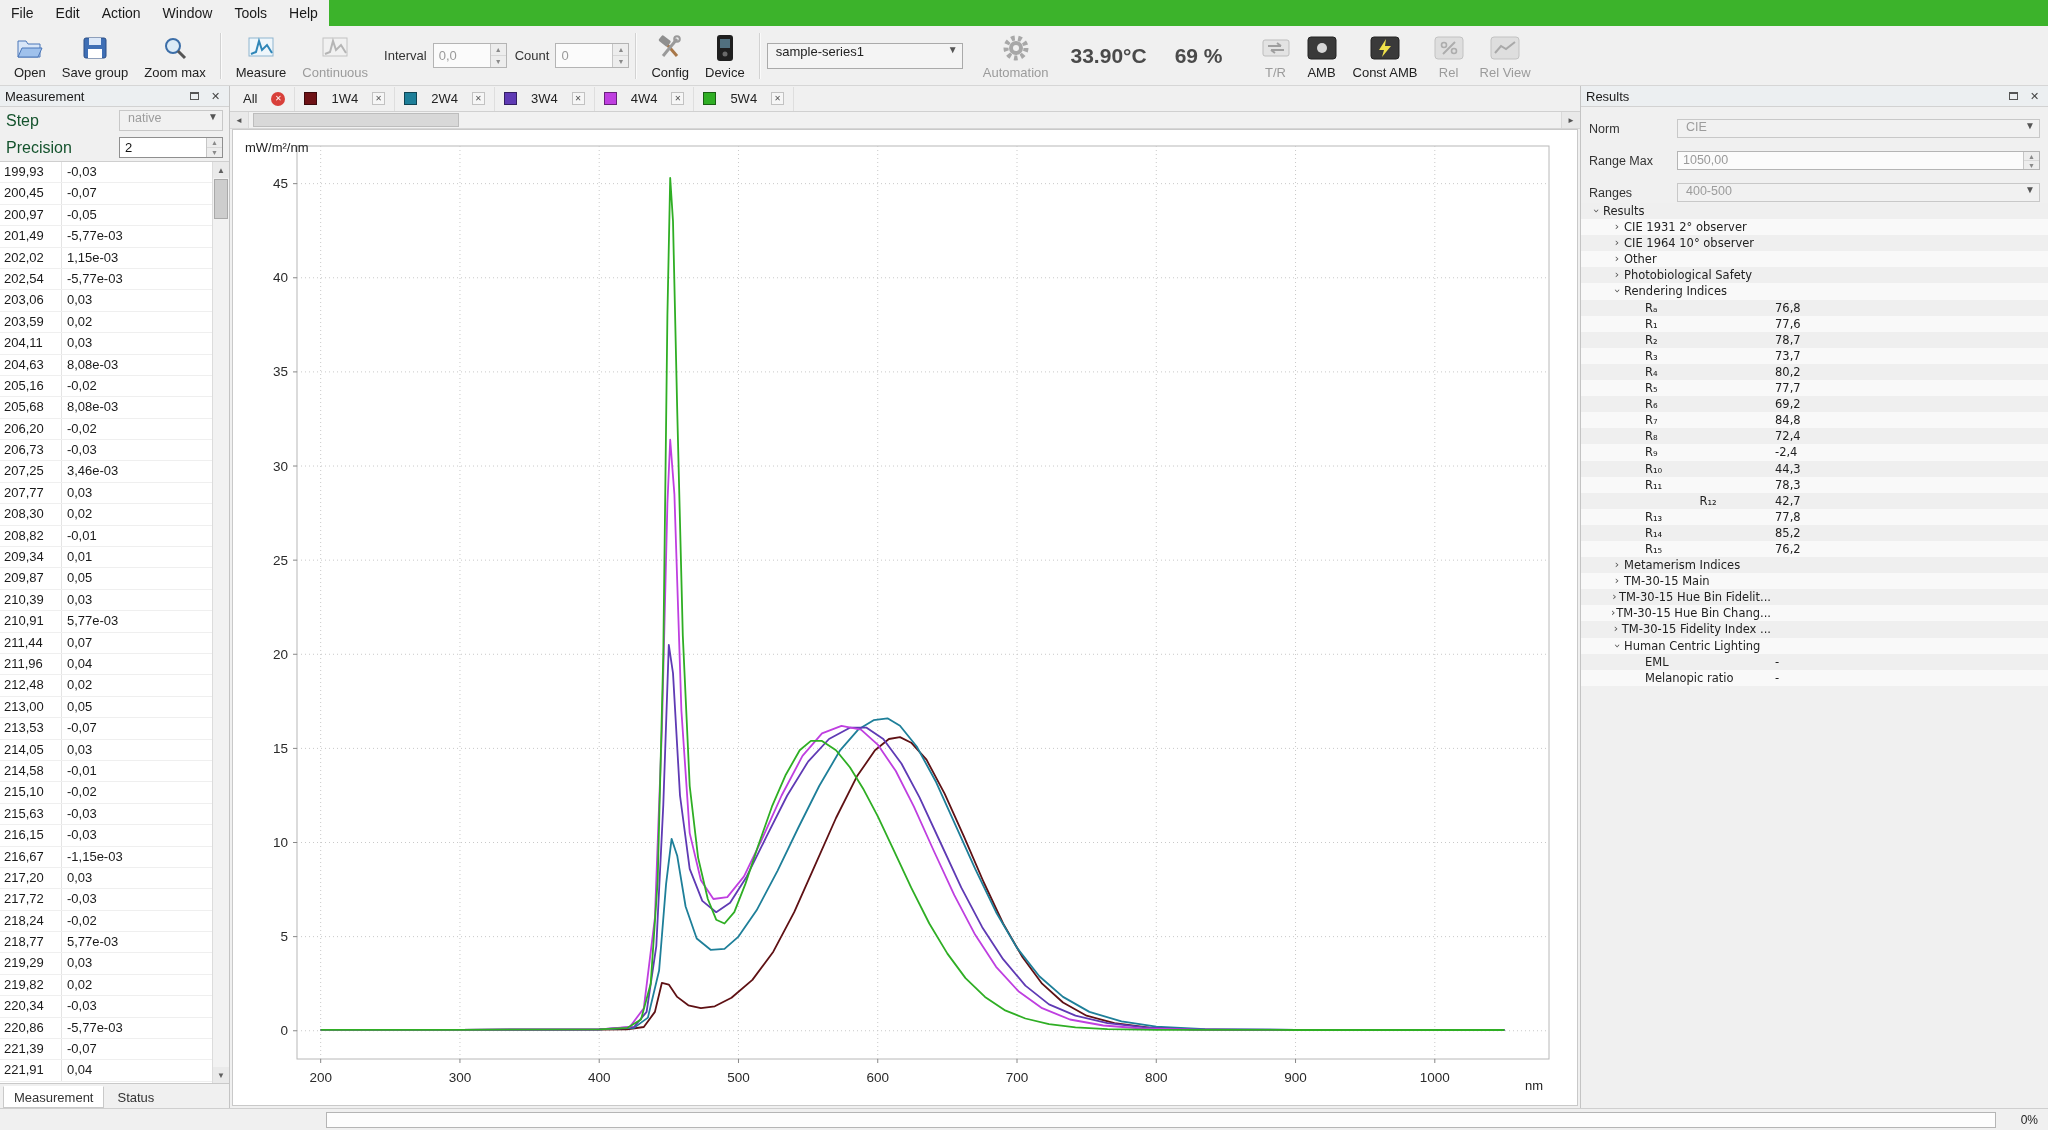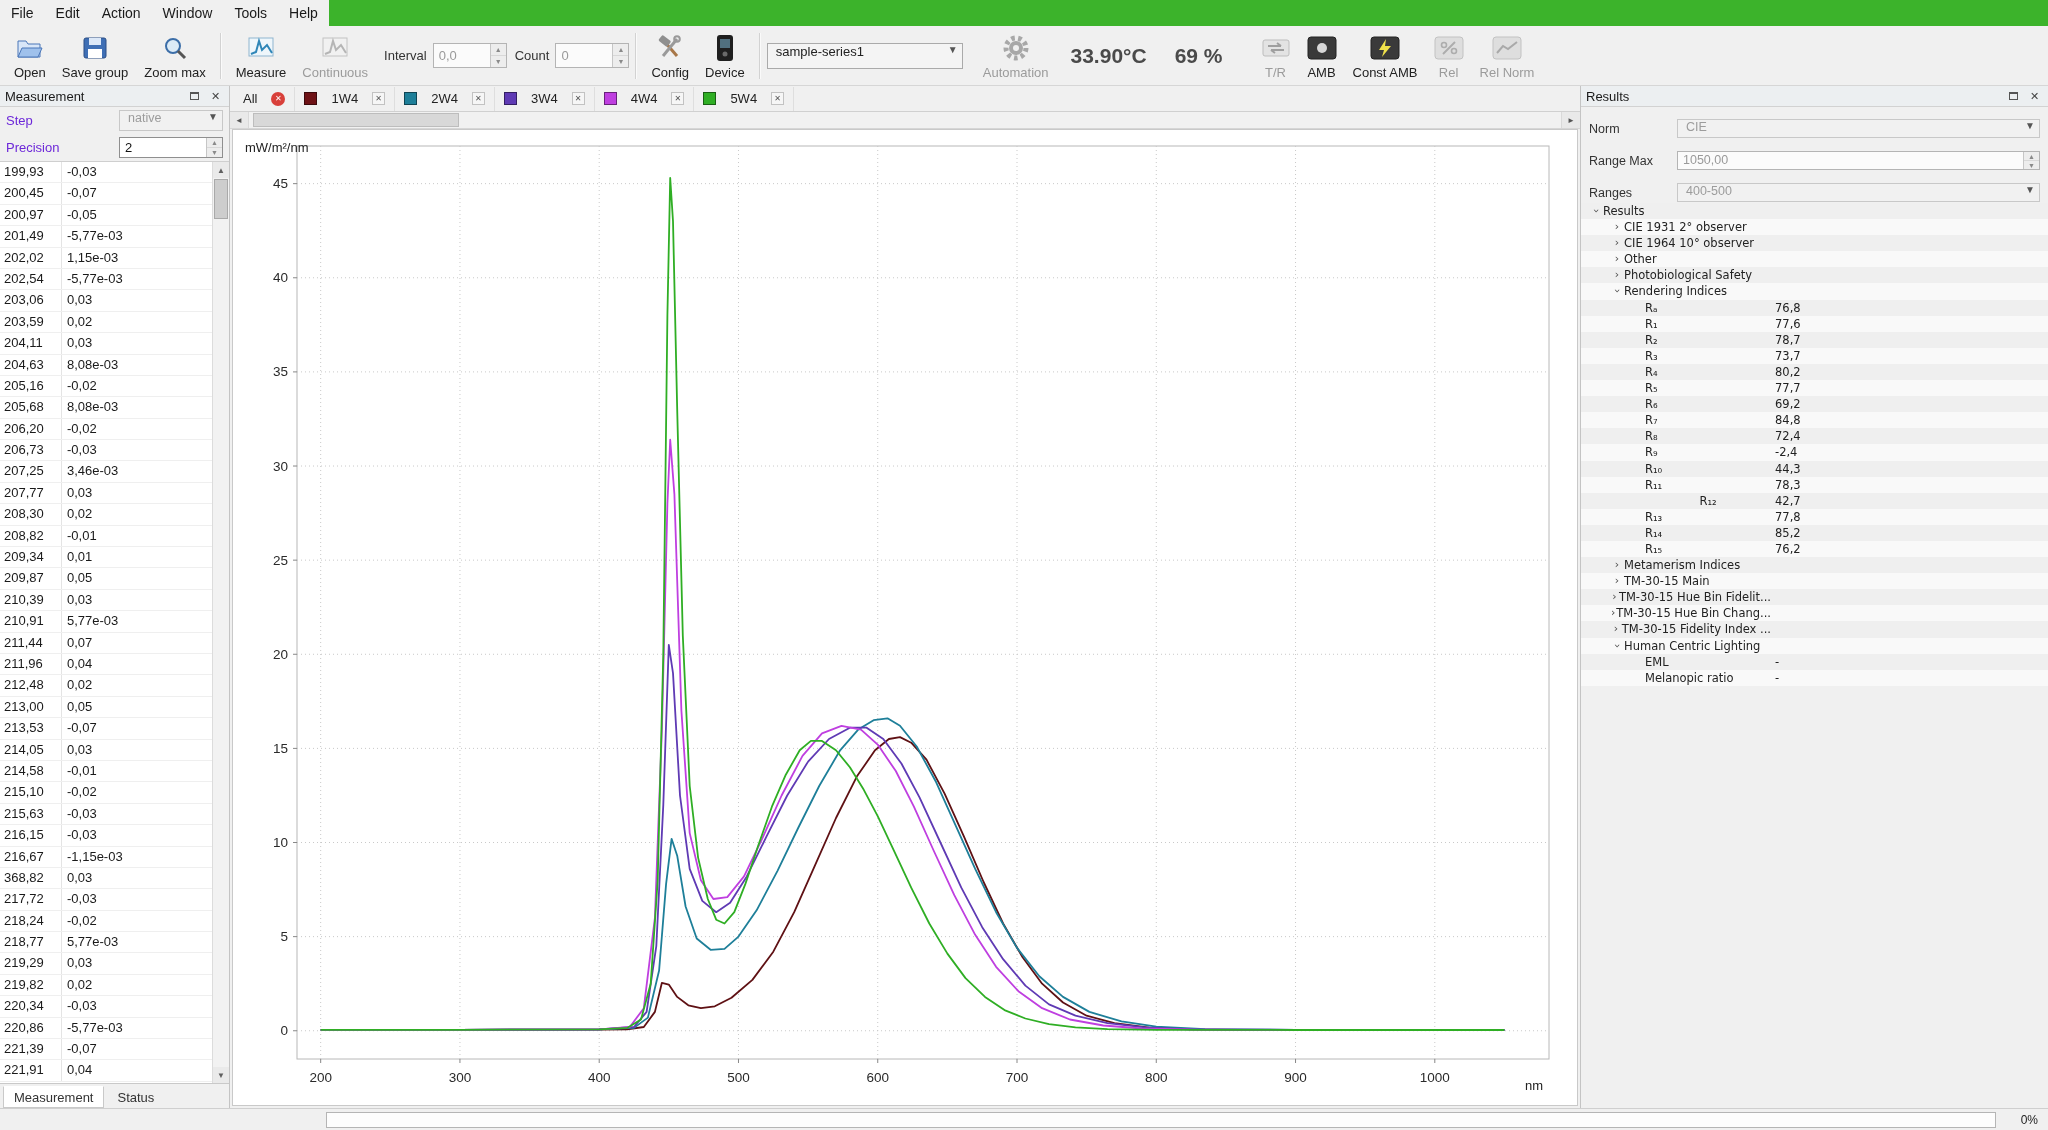--- a/index.html
+++ b/index.html
@@ -32,21 +32,21 @@
   
   .main { display:flex; height:1022px; }
 
   
   .left-panel { width:230px; background:#f0f0f0; border-right:1px solid #c4c4c4; display:flex; flex-direction:column; }
   .panel-title { height:21px; display:flex; align-items:center; padding:0 5px; font-size:13px; background:#eceff1; border-bottom:1px solid #d2d2d2; }
   .pt-icons { margin-left:auto; display:flex; gap:4px; }
   .pt-btn { width:17px; height:15px; display:flex; align-items:center; justify-content:center; color:#444; font-size:11px; }
   .float-glyph { width:9px; height:8px; border:1px solid #555; border-top-width:2px; display:inline-block; }
   .frow { height:27px; display:flex; align-items:center; padding:0 6px; }
-  .frow .flbl { font-size:13px; color:#6d28d9; }
+  .frow .flbl { font-size:16px; color:#14532d; }
   .frow .fctl { margin-left:auto; width:104px; }
   .combo.disabled { background:#f1f1f1; border-color:#c8c8c8; }
   .combo.disabled .cval { color:#9c9c9c; }
   .spinbox.white { background:#ffffff; border-color:#8f8f8f; width:104px; }
   .spinbox.white .sval { color:#111; flex:1; }
   .mlist { flex:1; background:#ffffff; border-top:1px solid #cfcfcf; position:relative; padding-right:17px; overflow:hidden; }
   .mrow { display:flex; height:21.4px; line-height:20.4px; border-bottom:1px solid #efefef; font-size:13px; }
   .mrow .c1 { width:62px; padding-left:4px; border-right:1px solid #e4e4e4; }
   .mrow .c2 { padding-left:5px; }
   .vsb { position:absolute; top:0; right:0; bottom:0; width:17px; background:#f2f2f2; border-left:1px solid #dcdcdc; }
@@ -278,21 +278,21 @@
     <span class="tlbl">Rel</span>
   </div>
 
   <div class="tool disabled">
     <span class="ticon">
       <svg width="30" height="24" viewBox="0 0 30 24">
           <rect x="1" y="1" width="28" height="22" rx="3" fill="#dedede" stroke="#c2c2c2"></rect>
           <polyline points="5,17 11,10 16,13 25,6" stroke="#a9a9a9" fill="none" stroke-width="2"></polyline>
         </svg>
     </span>
-    <span class="tlbl">Rel Norm</span>
+    <span class="tlbl">Rel View</span>
   </div>
 </div>
 
 <div class="main">
 
   <div class="left-panel">
     <div class="panel-title">
       <span>Measurement</span>
       <span class="pt-icons">
         <span class="pt-btn">
@@ -452,21 +452,21 @@
           </div>
           <div class="mrow">
             <div class="c1">216,15</div>
             <div class="c2">-0,03</div>
           </div>
           <div class="mrow">
             <div class="c1">216,67</div>
             <div class="c2">-1,15e-03</div>
           </div>
           <div class="mrow">
-            <div class="c1">368,82</div>
+            <div class="c1">217,20</div>
             <div class="c2">0,03</div>
           </div>
           <div class="mrow">
             <div class="c1">217,72</div>
             <div class="c2">-0,03</div>
           </div>
           <div class="mrow">
             <div class="c1">218,24</div>
             <div class="c2">-0,02</div>
           </div>

